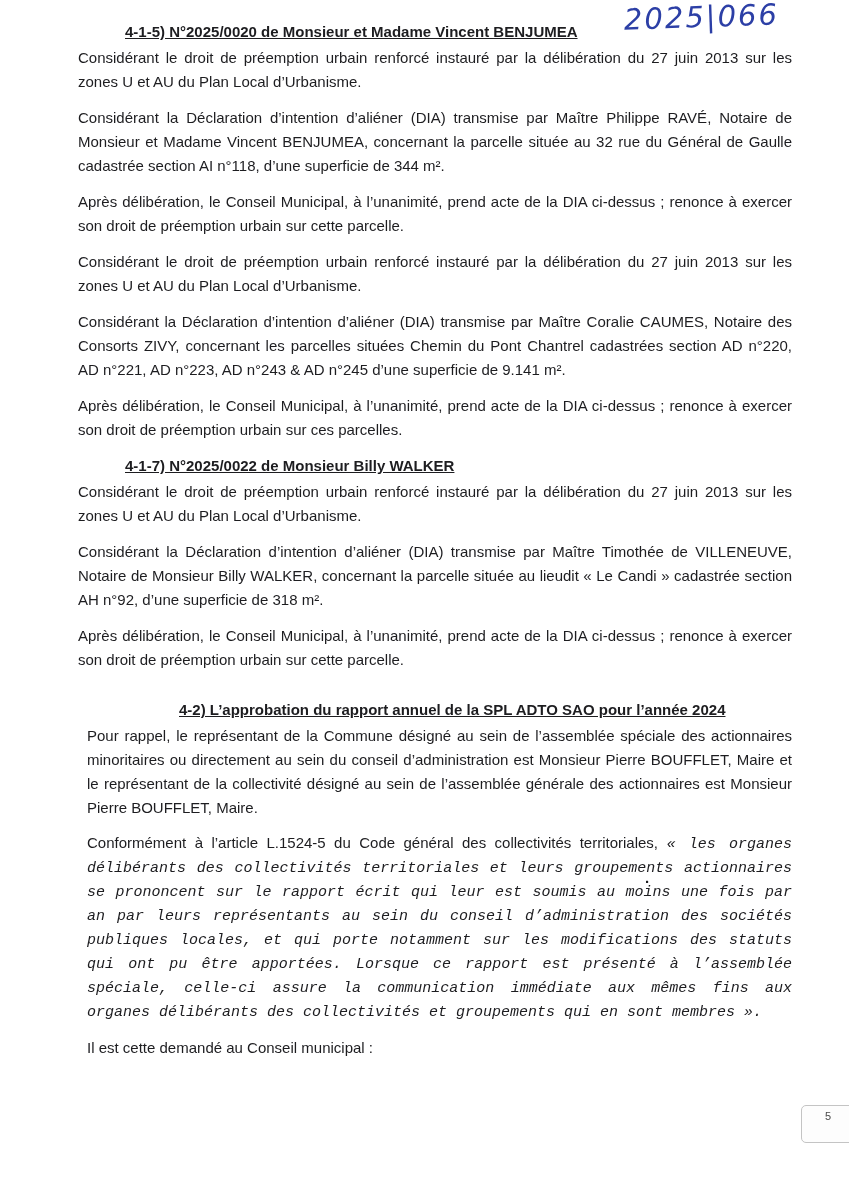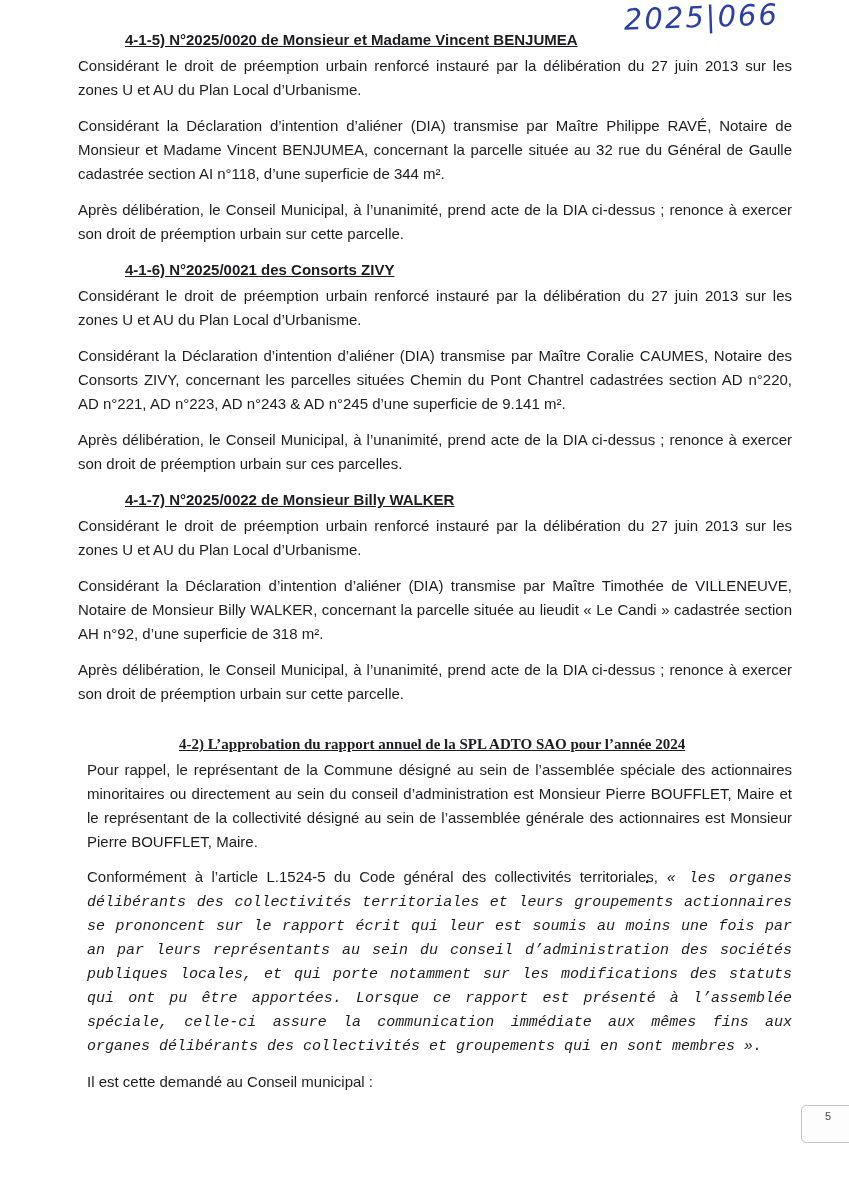--- a/index.html
+++ b/index.html
@@ -18,23 +18,23 @@
   }
   .content { padding: 16px 49px 0 78px; }
   p.body { margin: 0 8px 12px 0; text-align: justify; }
   h3.heading {
     font-size: 15px;
     font-weight: bold;
     text-decoration: underline;
     margin: 12px 0 2px 47px;
     line-height: 24px;
   }
-  section.dia:first-of-type h3.heading { margin-top: 12px; }
+  section.dia:first-of-type h3.heading { margin-top: 4px; }
   .sec-42 { display: block; margin-top: 26px; padding-left: 9px; }
-  .sec-42 h3.heading { margin-left: 92px; font-family: Liberation Serif, serif; }
+  .sec-42 h3.heading { margin-left: 92px; }
   .quote-par { line-height: 22px; margin-bottom: 16px; }
   .italic { font-style: italic; font-family: Liberation Mono, monospace; }
   .handwritten {
     position: absolute;
     top: 2px;
     right: 70px;
     font-family: "DejaVu Sans", sans-serif;
     font-style: italic;
     font-size: 29px;
     line-height: 1.1;
@@ -77,21 +77,20 @@
   <div class="content">
 
     <section class="dia">
       <h3 class="heading">4-1-5) N°2025/0020 de Monsieur et Madame Vincent BENJUMEA</h3>
       <p class="body">Considérant le droit de préemption urbain renforcé instauré par la délibération du 27 juin 2013 sur les zones U et AU du Plan Local d’Urbanisme.</p>
       <p class="body">Considérant la Déclaration d’intention d’aliéner (DIA) transmise par Maître Philippe RAVÉ, Notaire de Monsieur et Madame Vincent BENJUMEA, concernant la parcelle située au 32 rue du Général de Gaulle cadastrée section AI n°118, d’une superficie de 344 m².</p>
       <p class="body">Après délibération, le Conseil Municipal, à l’unanimité, prend acte de la DIA ci-dessus ; renonce à exercer son droit de préemption urbain sur cette parcelle.</p>
     </section>
 
     <section class="dia">
-      <h3 class="heading">4-1-6) N°2025/0021 des Consorts ZIVY</h3>
       <p class="body">Considérant le droit de préemption urbain renforcé instauré par la délibération du 27 juin 2013 sur les zones U et AU du Plan Local d’Urbanisme.</p>
       <p class="body">Considérant la Déclaration d’intention d’aliéner (DIA) transmise par Maître Coralie CAUMES, Notaire des Consorts ZIVY, concernant les parcelles situées Chemin du Pont Chantrel cadastrées section AD n°220, AD n°221, AD n°223, AD n°243 &amp; AD n°245 d’une superficie de 9.141 m².</p>
       <p class="body">Après délibération, le Conseil Municipal, à l’unanimité, prend acte de la DIA ci-dessus ; renonce à exercer son droit de préemption urbain sur ces parcelles.</p>
     </section>
 
     <section class="dia">
       <h3 class="heading">4-1-7) N°2025/0022 de Monsieur Billy WALKER</h3>
       <p class="body">Considérant le droit de préemption urbain renforcé instauré par la délibération du 27 juin 2013 sur les zones U et AU du Plan Local d’Urbanisme.</p>
       <p class="body">Considérant la Déclaration d’intention d’aliéner (DIA) transmise par Maître Timothée de VILLENEUVE, Notaire de Monsieur Billy WALKER, concernant la parcelle située au lieudit « Le Candi » cadastrée section AH n°92, d’une superficie de 318 m².</p>
       <p class="body">Après délibération, le Conseil Municipal, à l’unanimité, prend acte de la DIA ci-dessus ; renonce à exercer son droit de préemption urbain sur cette parcelle.</p>

